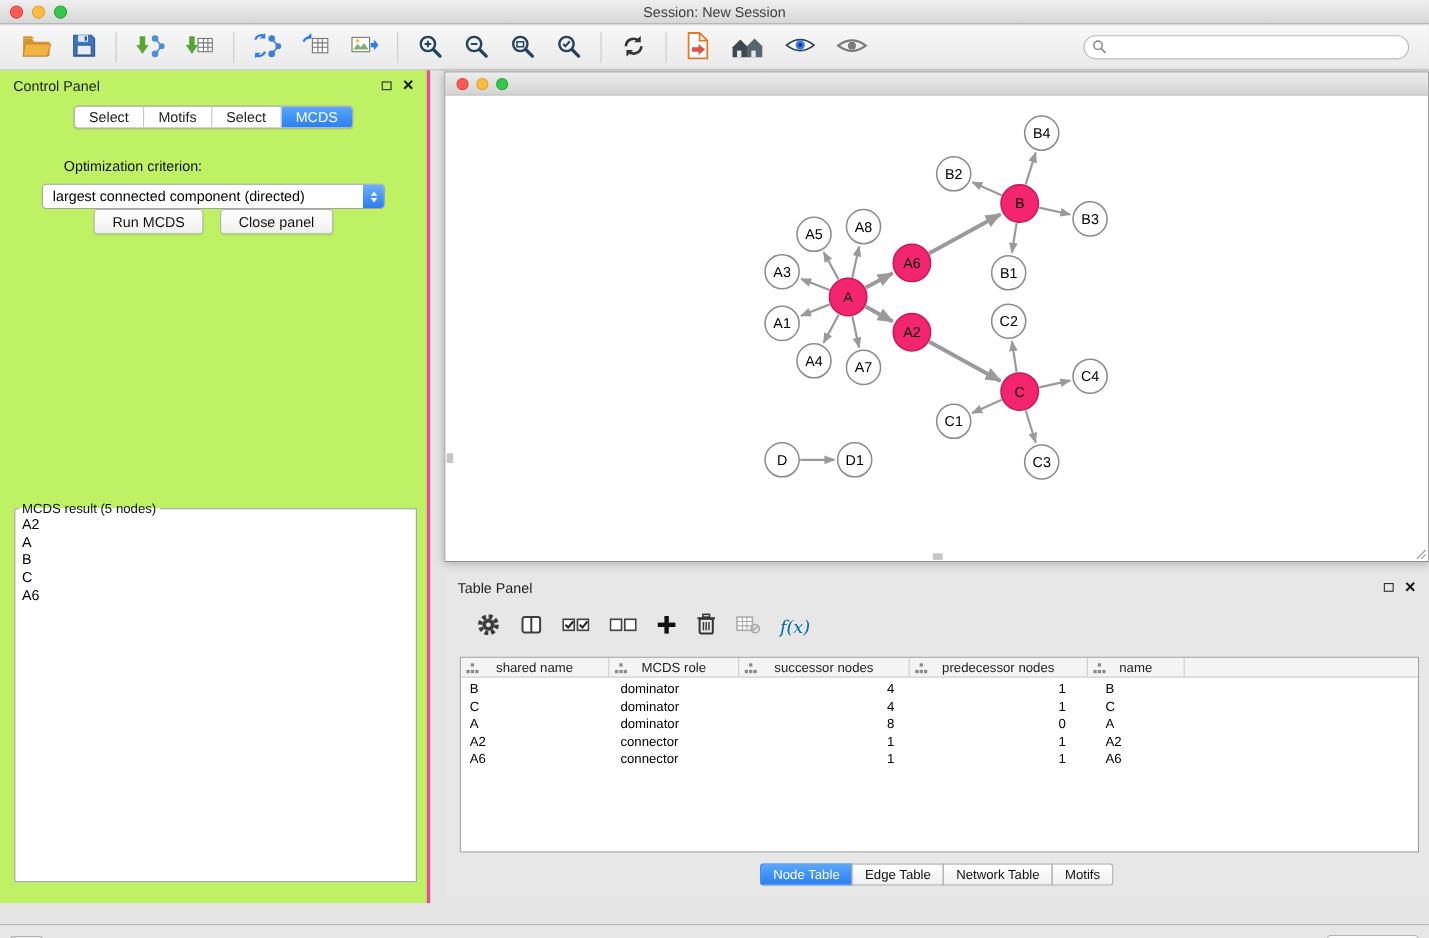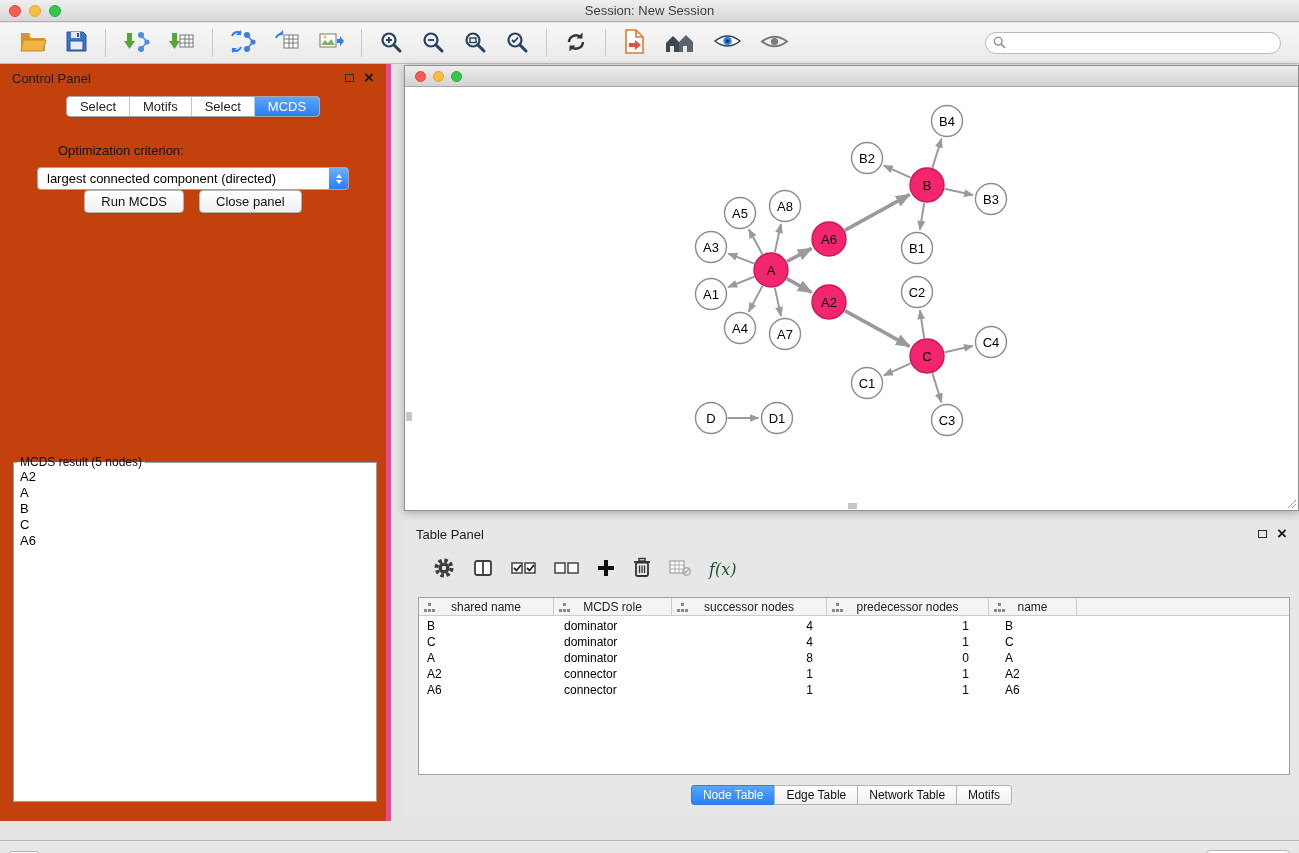--- a/index.html
+++ b/index.html
@@ -17,21 +17,21 @@
 
 
 .toolbar{position:absolute;left:0;top:23px;width:1299px;height:41px;background:linear-gradient(#f7f7f7,#eaeaea);border-bottom:1px solid #bdbdbd;display:flex;align-items:center;padding:0 10px}
 .tbtn{background:none;border:none;padding:2px;margin:0 7px;cursor:pointer;display:flex;align-items:center;justify-content:center}
 .tsep{width:1px;height:28px;background:#c9c9c9;margin:0 8px}
 .search-wrap{margin-left:auto;margin-right:8px;position:relative;width:296px;height:22px}
 .search-wrap input{width:100%;height:100%;border:1px solid #b9b9b9;border-radius:11px;padding:0 8px 0 26px;font-size:12px;background:#fff;outline:none;color:#333}
 .search-wrap svg{position:absolute;left:8px;top:4px}
 
 
-.control-panel{position:absolute;left:0;top:64px;width:391px;height:757px;background:#c2410c;border-right:5px solid #ec4899}
+.control-panel{position:absolute;left:0;top:64px;width:391px;height:757px;background:#bef264;border-right:3px solid #ec4899}
 .panel-header{height:28px;display:flex;align-items:center;padding:0 12px;font-size:13px;color:#1d1d1d}
 .ph-actions{margin-left:auto;display:flex;align-items:center;gap:10px}
 .float-icon{width:9px;height:8px;border:1.5px solid #2c2c2c;display:inline-block}
 .close-icon{font-size:17px;font-weight:bold;color:#1a1a1a;line-height:12px;cursor:pointer}
 .seg-tabs{display:flex;justify-content:center;margin-top:4px}
 .seg-wrap{display:inline-flex;border:1px solid #a9a9a9;border-radius:4px;overflow:hidden;background:#fff;box-shadow:0 1px 1px rgba(0,0,0,.08)}
 .seg-tab{padding:2px 13px;font-size:13px;color:#222;border-left:1px solid #c6c6c6;cursor:pointer;white-space:nowrap}
 .seg-tab:first-child{border-left:none}
 .seg-tab.active{background:linear-gradient(#58a6fd,#2b7ff2);color:#fff}
 .opt-label{margin:26px 0 0 58px;font-size:13px;color:#111}
@@ -54,21 +54,21 @@
 .nw-canvas{position:absolute;left:0;top:21px;width:893px;height:423px;background:#fff}
 .nw-canvas svg.graph{width:100%;height:100%}
 .scroll-dot-v{position:absolute;left:1px;top:346px;width:6px;height:9px;background:#c6c6c6}
 .scroll-dot-h{position:absolute;left:443px;bottom:1px;width:9px;height:6px;background:#c6c6c6}
 .grip{position:absolute;right:1px;bottom:1px}
 
 
 .table-panel{position:absolute;left:404px;top:520px;width:895px;height:296px;background:#e7e7e7}
 .tp-toolbar{height:42px;display:flex;align-items:center;padding-left:20px}
 .tp-btn{border:none;background:none;margin:0 9px;display:flex;align-items:center;cursor:pointer}
-.fx{font-family:"DejaVu Serif","Liberation Serif",serif;font-style:italic;font-size:16px;color:#14532d}
+.fx{font-family:"DejaVu Serif","Liberation Serif",serif;font-style:italic;font-size:16px;color:#0369a1}
 .tp-table{position:absolute;left:14px;right:9px;top:77px;bottom:41px;background:#fff;border:1px solid #9f9f9f;overflow:hidden}
 .t-head{display:flex;height:18px;background:#f4f4f4;border-bottom:1px solid #cccccc}
 .t-col{position:relative;display:flex;align-items:center;justify-content:center;font-size:12px;color:#222;border-right:1px solid #cccccc;cursor:pointer}
 .hier-icon{position:absolute;left:5px;top:5px;width:11px;height:9px}
 .hier-icon::before{content:"";position:absolute;left:4px;top:0;width:3px;height:3px;background:#8a8a8a}
 .hier-icon::after{content:"";position:absolute;left:0;bottom:0;width:3px;height:3px;background:#8a8a8a;box-shadow:4px 0 0 #8a8a8a,8px 0 0 #8a8a8a}
 .t-body{padding-top:2px}
 .t-row{display:flex;height:16px;align-items:center;cursor:default}
 .t-cell{font-size:12px;color:#000;white-space:nowrap;overflow:hidden}
 .tp-tabs{position:absolute;left:0;right:0;bottom:11px;display:flex;justify-content:center}

